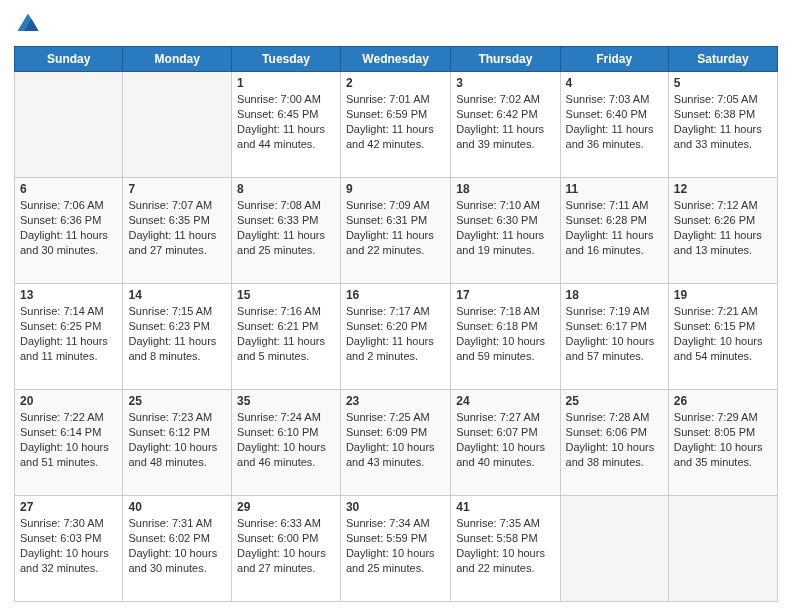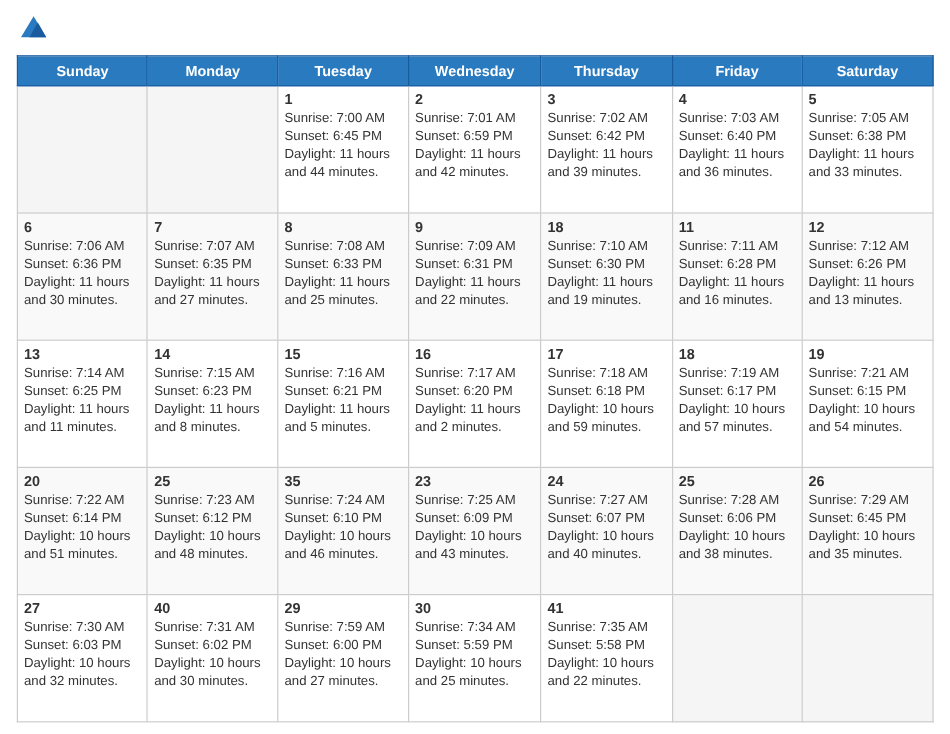--- a/index.html
+++ b/index.html
@@ -282,40 +282,40 @@
           </td>
           <td>
             <div class="day-num">25</div>
             <div class="day-info">Sunrise: 7:28 AM
 Sunset: 6:06 PM
 Daylight: 10 hours and 38 minutes.</div>
           </td>
           <td>
             <div class="day-num">26</div>
             <div class="day-info">Sunrise: 7:29 AM
-Sunset: 6:45 PM
+Sunset: 8:05 PM
 Daylight: 10 hours and 35 minutes.</div>
           </td>
         </tr>
         <tr>
           <td>
             <div class="day-num">27</div>
             <div class="day-info">Sunrise: 7:30 AM
 Sunset: 6:03 PM
 Daylight: 10 hours and 32 minutes.</div>
           </td>
           <td>
             <div class="day-num">40</div>
             <div class="day-info">Sunrise: 7:31 AM
 Sunset: 6:02 PM
 Daylight: 10 hours and 30 minutes.</div>
           </td>
           <td>
             <div class="day-num">29</div>
-            <div class="day-info">Sunrise: 7:59 AM
+            <div class="day-info">Sunrise: 6:33 AM
 Sunset: 6:00 PM
 Daylight: 10 hours and 27 minutes.</div>
           </td>
           <td>
             <div class="day-num">30</div>
             <div class="day-info">Sunrise: 7:34 AM
 Sunset: 5:59 PM
 Daylight: 10 hours and 25 minutes.</div>
           </td>
           <td>

